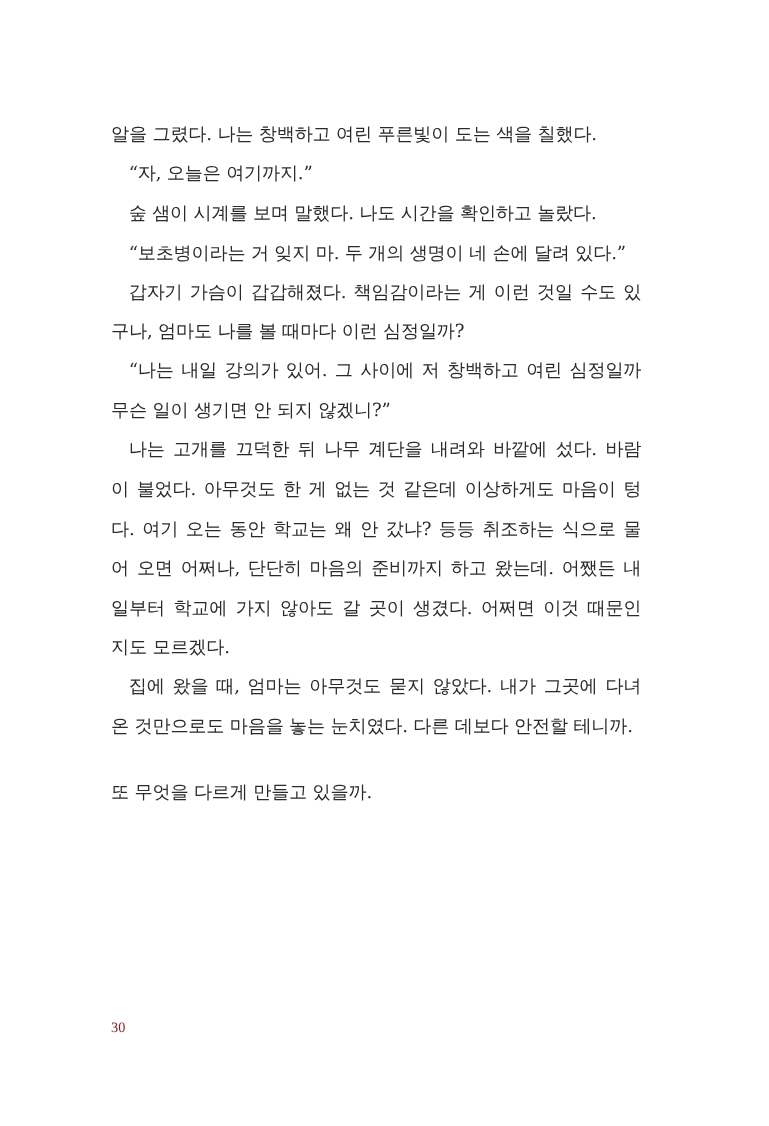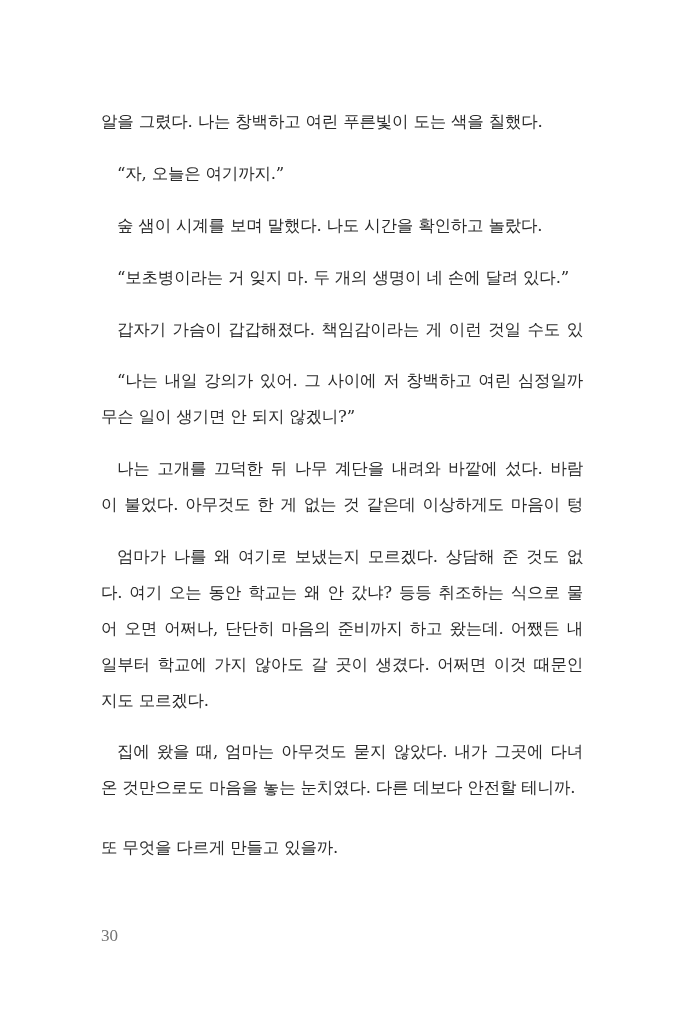--- a/index.html
+++ b/index.html
@@ -31,47 +31,47 @@
       letter-spacing: -0.2px;
     }
     .line {
       height: 35.9px;
       line-height: 30px;
       white-space: nowrap;
       overflow: visible;
       text-align: justify;
       text-align-last: justify;
     }
-    .line.indent { padding-left: 16px; margin-top: 16px; }
+    .line.indent { padding-left: 16px; }
     .line.last { text-align-last: left; }
     .line.blank { height: 24px; }
     .page-number {
       position: absolute;
       left: 101px;
       top: 926px;
       font-family: "Liberation Serif", "DejaVu Serif", serif;
-      font-size: 17px;
-      color: #737373;
+      font-size: 13px;
+      color: #7f1d1d;
     }
   </style>
 </head>
 <body>
 
 <div class="page">
   <div class="text-block">
     <div class="line last">알을 그렸다. 나는 창백하고 여린 푸른빛이 도는 색을 칠했다.</div>
     <div class="line indent last">“자, 오늘은 여기까지.”</div>
     <div class="line indent last">숲 샘이 시계를 보며 말했다. 나도 시간을 확인하고 놀랐다.</div>
     <div class="line indent last">“보초병이라는 거 잊지 마. 두 개의 생명이 네 손에 달려 있다.”</div>
     <div class="line indent">갑자기 가슴이 갑갑해졌다. 책임감이라는 게 이런 것일 수도 있</div>
+    <div class="line last">구나, 엄마도 나를 볼 때마다 이런 심정일까?</div>
     <div class="line indent">“나는 내일 강의가 있어. 그 사이에 저 창백하고 여린 심정일까</div>
     <div class="line last">무슨 일이 생기면 안 되지 않겠니?”</div>
     <div class="line indent">나는 고개를 끄덕한 뒤 나무 계단을 내려와 바깥에 섰다. 바람</div>
     <div class="line">이 불었다. 아무것도 한 게 없는 것 같은데 이상하게도 마음이 텅</div>
-    <div class="line indent">엄마가 나를 왜 여기로 보냈는지 모르겠다. 상담해 준 것도 없</div>
     <div class="line">다. 여기 오는 동안 학교는 왜 안 갔냐? 등등 취조하는 식으로 물</div>
     <div class="line">어 오면 어쩌나, 단단히 마음의 준비까지 하고 왔는데. 어쨌든 내</div>
     <div class="line">일부터 학교에 가지 않아도 갈 곳이 생겼다. 어쩌면 이것 때문인</div>
     <div class="line last">지도 모르겠다.</div>
     <div class="line indent">집에 왔을 때, 엄마는 아무것도 묻지 않았다. 내가 그곳에 다녀</div>
     <div class="line last">온 것만으로도 마음을 놓는 눈치였다. 다른 데보다 안전할 테니까.</div>
     <div class="line blank"></div>
     <div class="line last">또 무엇을 다르게 만들고 있을까.</div>
   </div>
   <div class="page-number">30</div>

